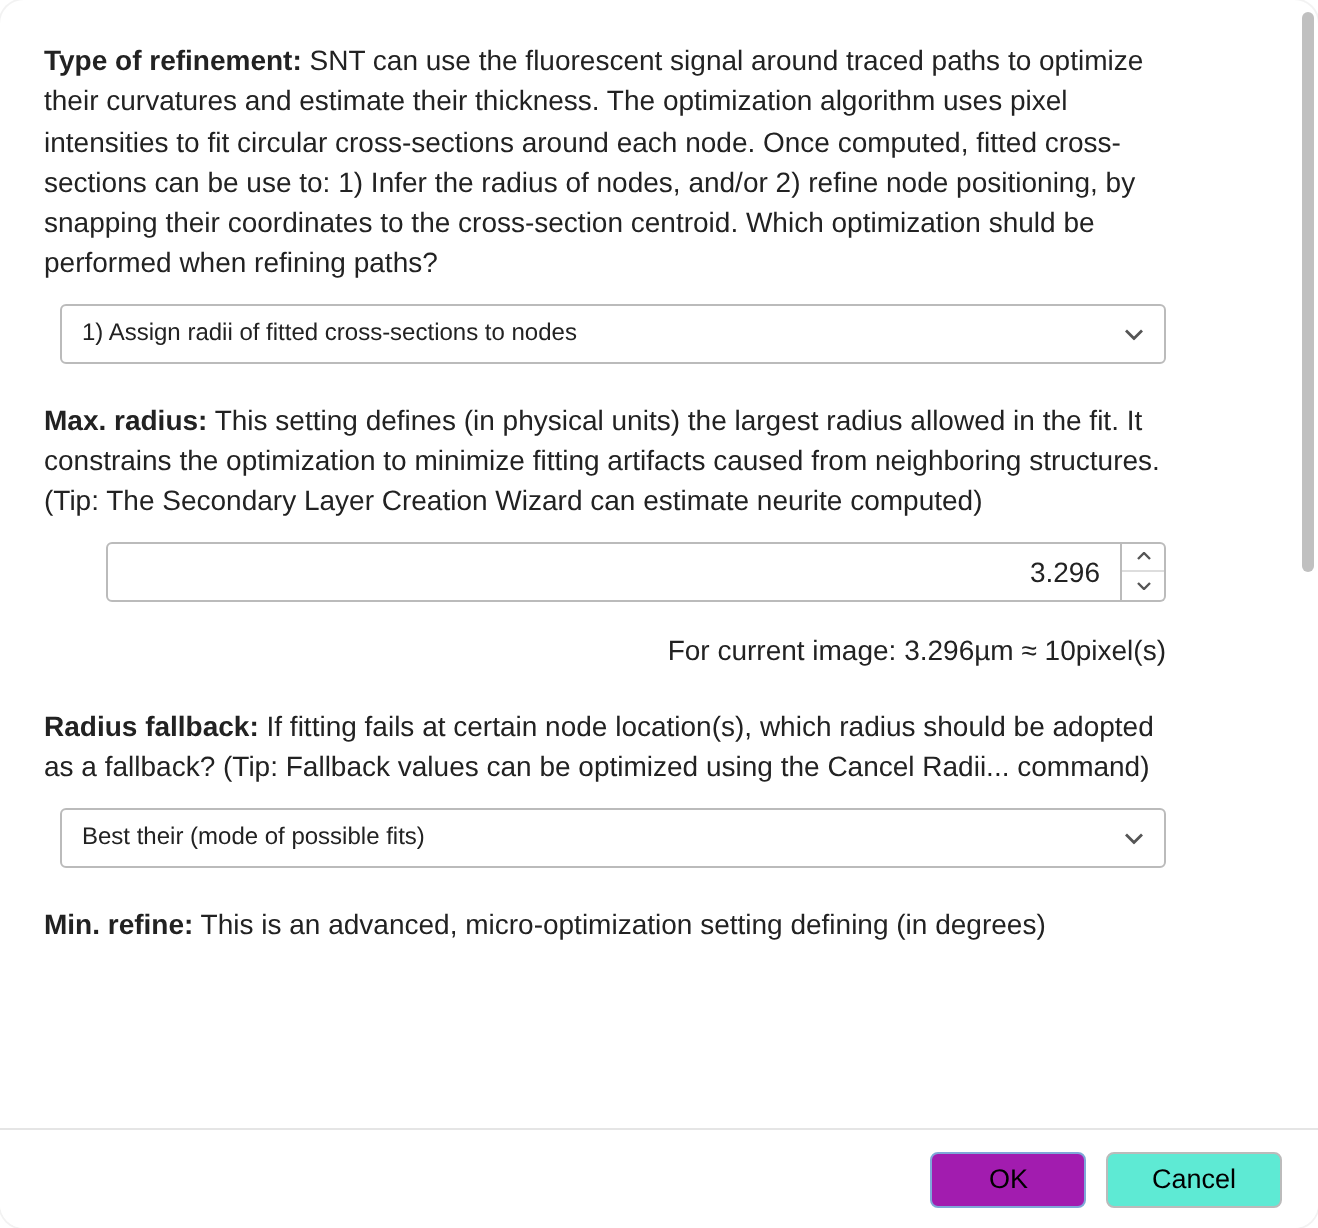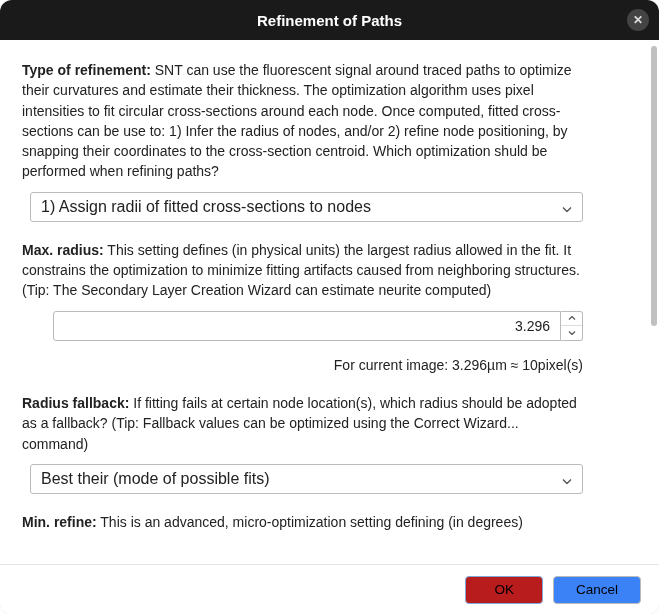--- a/index.html
+++ b/index.html
@@ -88,21 +88,21 @@
     .italic {
       text-align: center;
     }
     .select {
       width: 100%;
       height: 30px;
       border: 1px solid #bbb;
       border-radius: 3px;
       background: #fff;
       padding: 0 28px 0 10px;
-      font-size: 16px;
+      font-size: 12px;
       position: relative;
       display: flex;
       align-items: center;
       cursor: pointer;
       margin-left: 8px;
       width: calc(100% - 8px);
     }
     .select-chevron {
       position: absolute;
       right: 10px;
@@ -164,43 +164,37 @@
       justify-content: flex-end;
       padding: 0 18px;
       gap: 10px;
       background: #fff;
     }
     .btn {
       height: 28px;
       padding: 0 22px;
       border: 1px solid #bbb;
       border-radius: 4px;
-      background: #3b82f6;
+      background: #5eead4;
       font-size: 13.5px;
       cursor: pointer;
       display: flex;
       align-items: center;
       justify-content: center;
     }
     .btn-primary {
-      background: #b91c1c;
+      background: #a21caf;
       border-color: #7fa8d8;
       padding: 0 28px;
     }
   </style>
 </head>
 <body>
 
 <div class="window">
-  <div class="titlebar">
-    <span>Refinement of Paths</span>
-    <div class="close-btn">
-      <span>✕</span>
-    </div>
-  </div>
 
   <div class="content-wrapper">
     <div class="content">
 
       <div class="section">
         <p class="section-text">
           <span class="label-bold">Type of refinement:</span><span> SNT can use the fluorescent signal around traced paths to optimize their curvatures and estimate their thickness. The optimization algorithm uses pixel intensities to fit circular cross-sections around each node. Once computed, fitted cross-sections can be use to: 1) Infer the radius of nodes, and/or 2) refine node positioning, by snapping their coordinates to the cross-section centroid. Which optimization shuld be performed when refining paths?</span>
         </p>
         <div class="select">
           <span>1) Assign radii of fitted cross-sections to nodes</span>
@@ -231,21 +225,21 @@
                   <path d="M1 0.5 L4 3.5 L7 0.5" stroke="#555" stroke-width="1.2" fill="none"></path>
                 </svg>
             </div>
           </div>
         </div>
         <div class="hint-text">For current image: 3.296µm ≈ 10pixel(s)</div>
       </div>
 
       <div class="section">
         <p class="section-text">
-          <span class="label-bold">Radius fallback:</span><span> If fitting fails at certain node location(s), which radius should be adopted as a fallback? (Tip: Fallback values can be optimized using the </span><span class="italic">Correct Wizard...</span><span> command)</span>
+          <span class="label-bold">Radius fallback:</span><span> If fitting fails at certain node location(s), which radius should be adopted as a fallback? (Tip: Fallback values can be optimized using the </span><span class="italic">Cancel Radii...</span><span> command)</span>
         </p>
         <div class="select">
           <span>Best their (mode of possible fits)</span>
           <span class="select-chevron">
             <svg width="10" height="6" viewBox="0 0 10 6">
                 <path d="M1 1 L5 5 L9 1" stroke="#555" stroke-width="1.4" fill="none"></path>
               </svg>
           </span>
         </div>
       </div>

